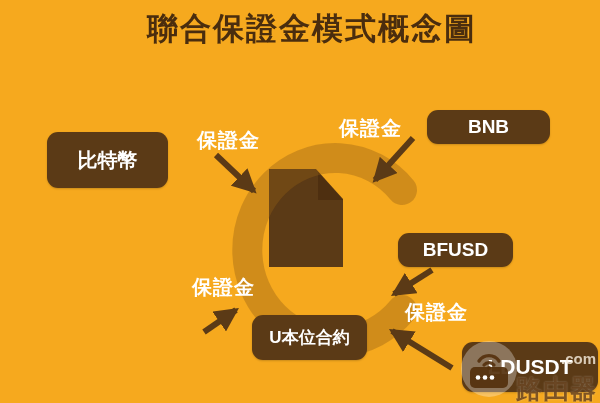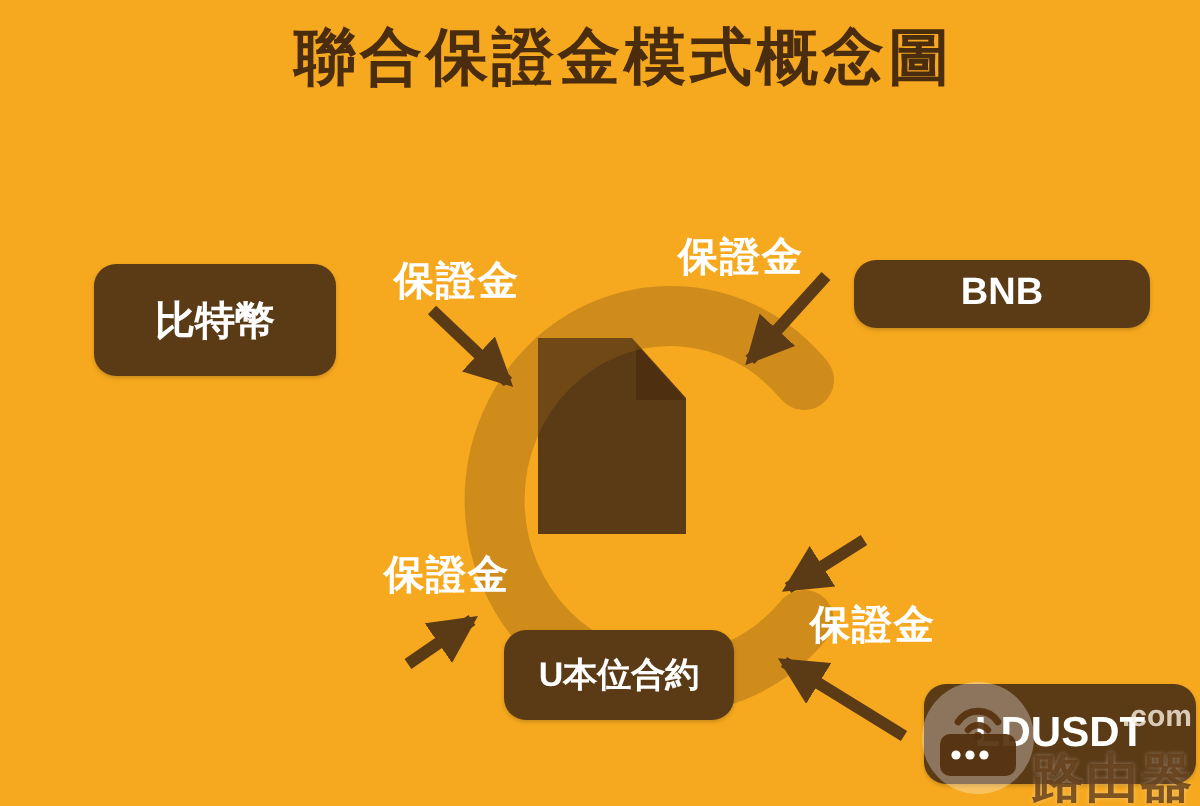--- a/index.html
+++ b/index.html
@@ -35,21 +35,21 @@
     clip-path:polygon(0 0, 100% 100%, 0 100%);
   }
   .doc-fold{right:auto;left:318px;}
   
   .node{
     position:absolute;display:flex;align-items:center;justify-content:center;
     background:var(--node-bg);color:var(--node-text);font-weight:bold;
     border-radius:11px;z-index:3;box-shadow:0 1px 2px rgba(0,0,0,0.18);
   }
   .n-bitcoin{left:47px;top:132px;width:121px;height:56px;font-size:20px;}
-  .n-bnb{left:427px;top:110px;width:148px;height:34px;font-size:19px;margin-top:20px;}
+  .n-bnb{left:427px;top:110px;width:123px;height:34px;font-size:19px;}
   .n-bfusd{left:398px;top:233px;width:115px;height:34px;font-size:19px;}
   .n-eth{left:72px;top:308px;width:120px;height:40px;font-size:20px;}
   .n-contract{left:252px;top:294px;width:115px;height:45px;font-size:17px;margin-top:21px;}
   .n-ldusdt{left:462px;top:342px;width:136px;height:50px;font-size:21px;}
   
   .mlabel{
     position:absolute;color:var(--label-text);font-weight:bold;font-size:20px;
     z-index:3;letter-spacing:1px;
   }
   .ml-topleft{left:197px;top:127px;}
@@ -90,20 +90,23 @@
     <line x1="204" y1="332" x2="236" y2="310" stroke="#5B3A16" stroke-width="6" marker-end="url(#ah)"></line>
     <line x1="452" y1="368" x2="392" y2="331" stroke="#5B3A16" stroke-width="6" marker-end="url(#ah)"></line>
   </svg>
 
   <div class="node n-bitcoin">
     <span>比特幣</span>
   </div>
   <div class="node n-bnb">
     <span>BNB</span>
   </div>
+  <div class="node n-bfusd">
+    <span>BFUSD</span>
+  </div>
   <div class="node n-contract">
     <span>U本位合約</span>
   </div>
   <div class="node n-ldusdt">
     <span>LDUSDT</span>
   </div>
 
   <div class="mlabel ml-topleft">保證金</div>
   <div class="mlabel ml-topright">保證金</div>
   <div class="mlabel ml-bottomleft">保證金</div>

